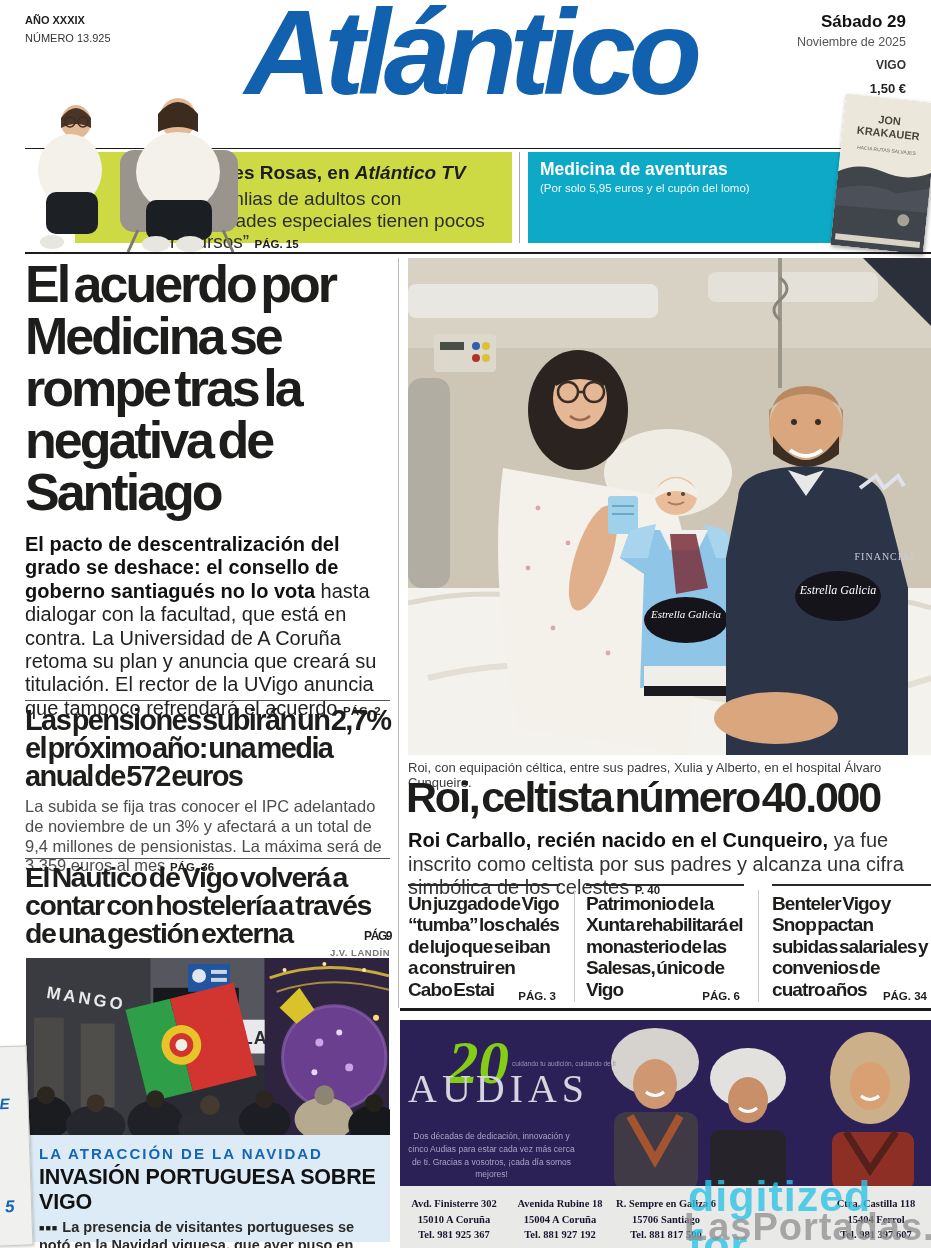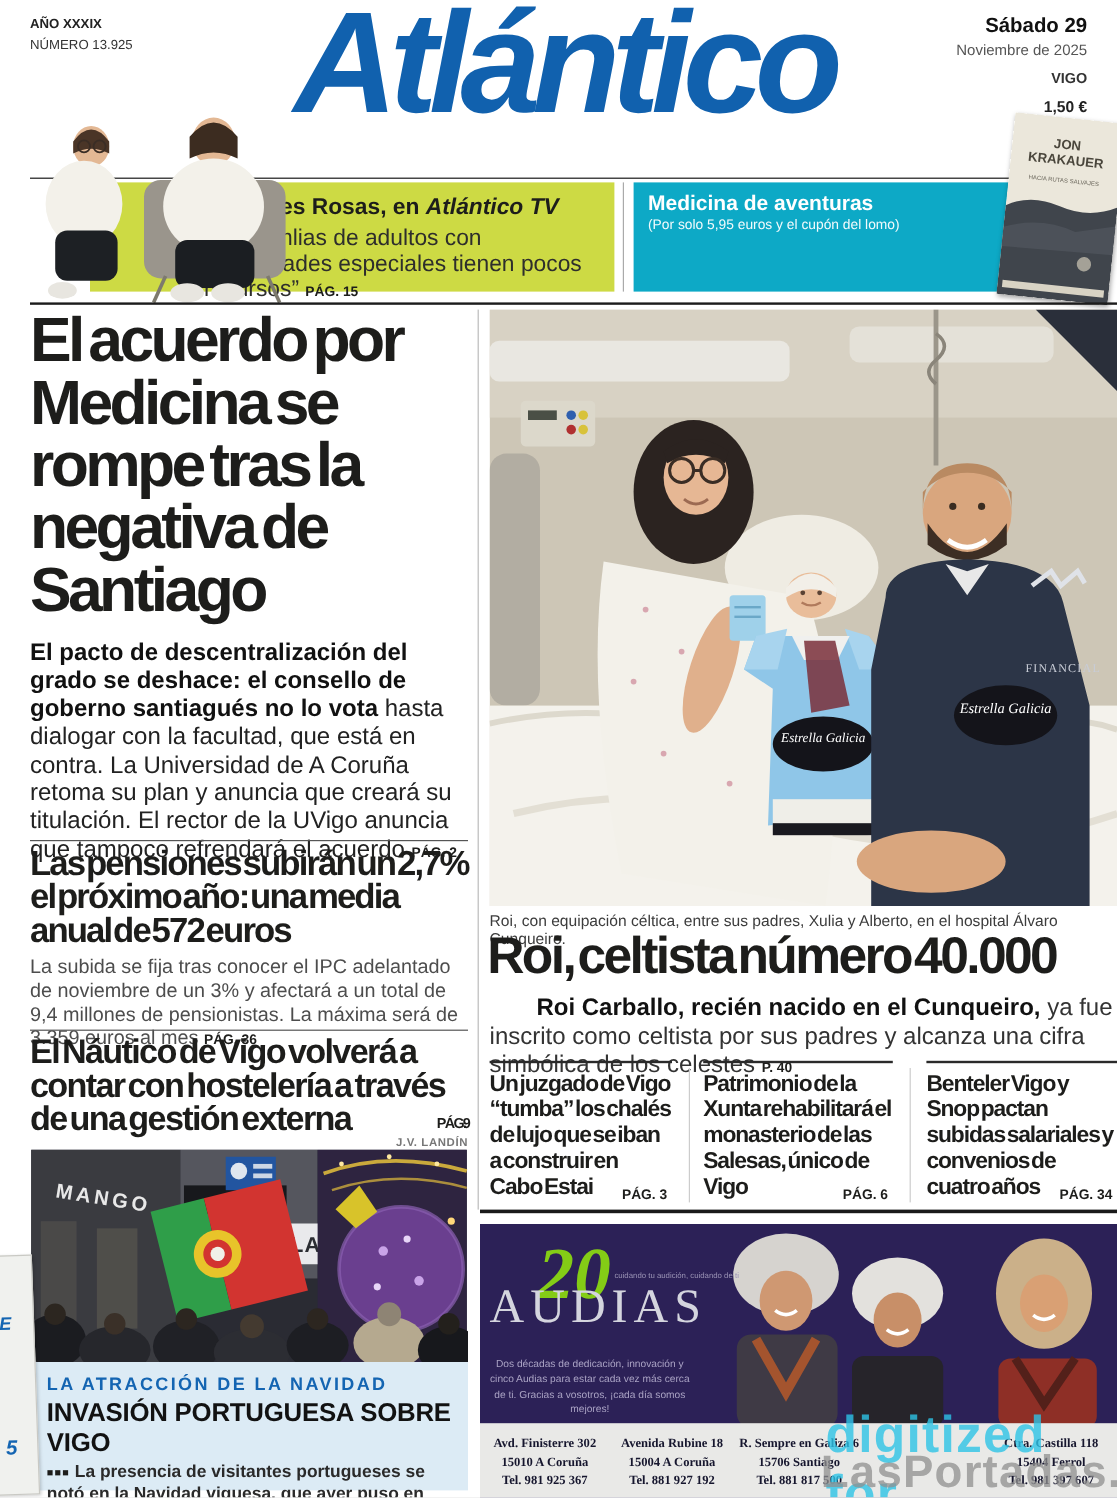--- a/index.html
+++ b/index.html
@@ -62,21 +62,21 @@
   .navidad .body{font-size:14.5px;font-weight:bold;color:#2a2a2a;line-height:1.22;margin-top:4px;}
   .navidad .sq{color:#1d1d1b;font-size:9px;letter-spacing:1px;vertical-align:1px;}
 
   
   .col-divider{left:398px;top:258px;width:1px;height:750px;background:#bbb;}
   .main-photo{left:408px;top:258px;width:523px;height:497px;}
   .caption{left:408px;top:760px;width:523px;font-size:13px;color:#3c3c3c;}
   .h-roi{left:406px;top:776px;width:525px;font-size:43px;font-weight:bold;
          letter-spacing:-2.2px;word-spacing:-7px;line-height:1;}
   .deck-roi{left:408px;top:829px;width:523px;font-size:20px;line-height:1.18;color:#333;}
-  .deck-roi .lead-bold{font-weight:bold;color:#111;margin-left:39px;}
+  .deck-roi .lead-bold{font-weight:bold;color:#111;}
   .briefs{left:408px;top:884px;width:523px;height:120px;}
   .brief{position:absolute;top:0;height:120px;border-top:2px solid #2a2a2a;padding-top:7px;box-sizing:border-box;}
   .brief .txt{font-size:19px;font-weight:bold;line-height:1.13;letter-spacing:-.9px;word-spacing:-3px;color:#1d1d1b;}
   .brief .pg{position:absolute;right:4px;bottom:2px;}
   .brief-sep{position:absolute;top:6px;width:1px;height:112px;background:#ccc;}
   .rule-thick{left:400px;top:1008px;right:0;height:3px;background:#1a1a1a;}
 
   
   .ad{left:400px;top:1020px;width:531px;height:228px;background:var(--ad_purple);overflow:hidden;}
   .ad .white-strip{position:absolute;left:0;bottom:0;width:531px;height:62px;background:#e9e9e7;}

